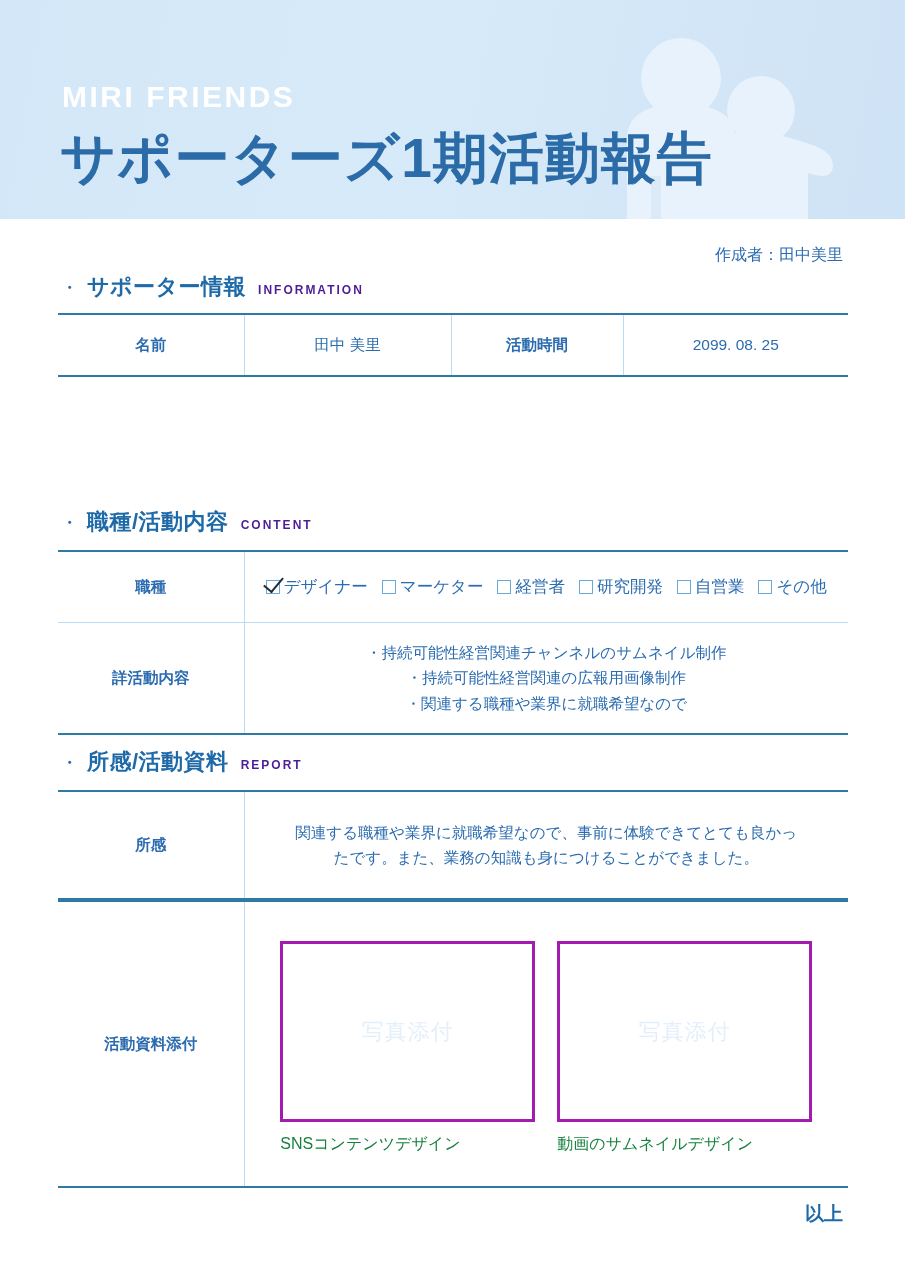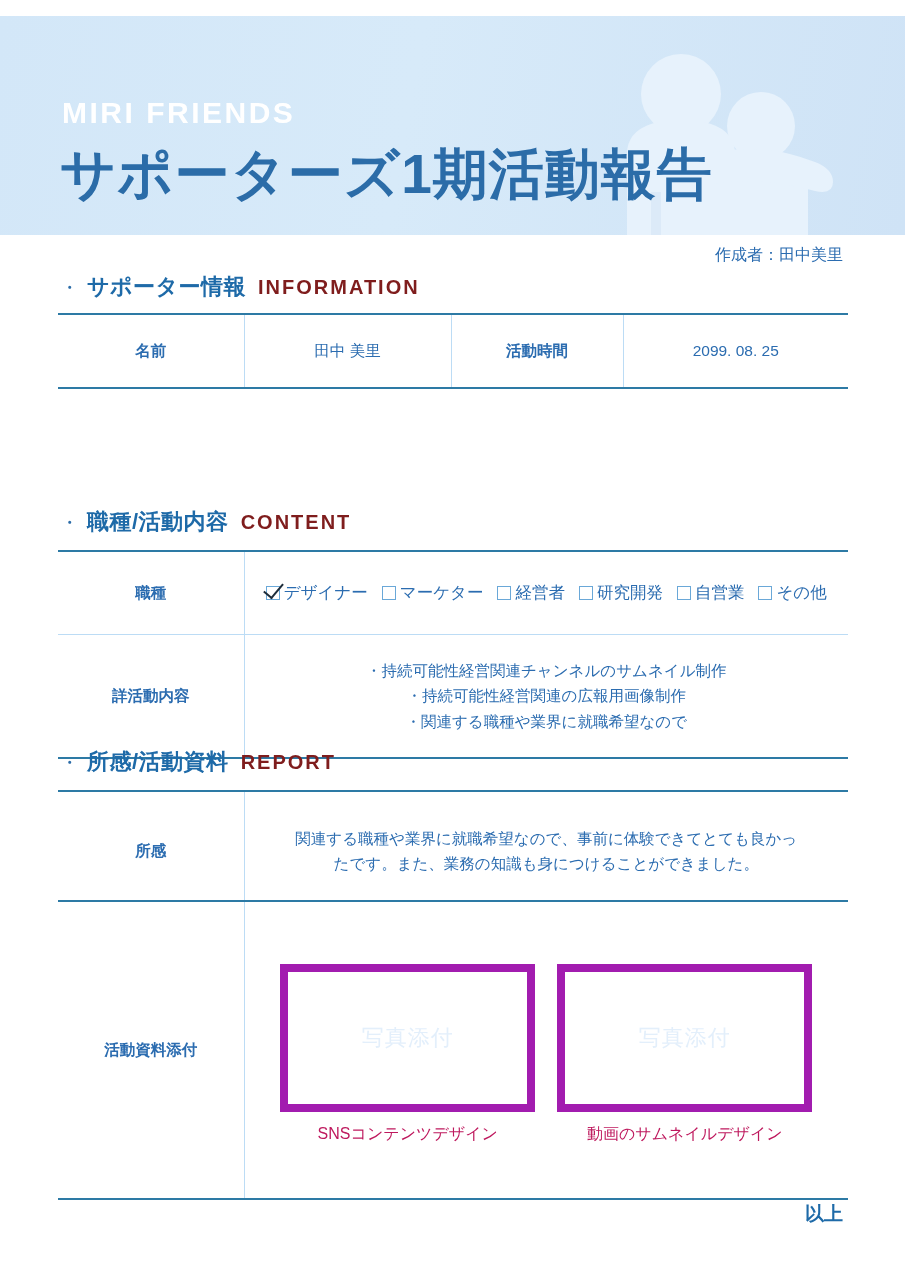--- a/index.html
+++ b/index.html
@@ -12,21 +12,21 @@
     height: 1280px;
     position: relative;
     font-family: "Liberation Sans", "DejaVu Sans", sans-serif;
     color: #2b6cb0;
     overflow: hidden;
   }
 
   
   .header-band {
     position: absolute;
-    left: 0; top: 16px;
+    left: 0; top: 0;
     width: 905px;
     height: 219px;
     background: linear-gradient(100deg, #d3e7f8 0%, #d7eaf9 45%, #cfe3f6 100%);
     overflow: hidden;
   }
   .header-deco {
     position: absolute;
     right: 30px;
     top: 0px;
     width: 300px;
@@ -86,42 +86,42 @@
     line-height: 1;
     margin-right: -4px;
   }
   .section-head .jp {
     font-size: 22px;
     font-weight: 700;
     color: #1e6aa8;
     letter-spacing: 0.5px;
   }
   .section-head .en {
-    font-size: 20px;
+    font-size: 12px;
     font-weight: 600;
     letter-spacing: 2px;
-    color: #7f1d1d;
+    color: #4c1d95;
   }
 
   
   table.doc-table {
     position: absolute;
     left: 58px;
     width: 790px;
     border-collapse: collapse;
     table-layout: fixed;
   }
   table.doc-table td {
     border-top: 1px solid #bcdcf5;
     border-bottom: 1px solid #bcdcf5;
     font-size: 15.5px;
     color: #2b6cb0;
     text-align: center;
     vertical-align: middle;
-    padding: 12px 8px;
+    padding: 6px 8px;
     background: #ffffff;
   }
   table.doc-table tr:first-child td { border-top: 2px solid #2d7aa5; }
   table.doc-table tr:last-child  td { border-bottom: 2px solid #2d7aa5; }
 
   td.th-cell {
     background: #cfe6fa;
     font-weight: 700;
     color: #1e6aa8;
     border-right: 1px solid #bcdcf5;
@@ -165,38 +165,38 @@
 
   
   .photo-area {
     display: flex;
     justify-content: center;
     gap: 22px;
     padding: 14px 0 6px 0;
   }
   .photo-block { width: 255px; }
   .photo-frame {
-    height: 148px;
-    border: 8px solid #a21caf;
+    height: 181px;
+    border: 3px solid #a21caf;
     background: #ffffff;
     box-sizing: border-box;
     display: flex;
     align-items: center;
     justify-content: center;
   }
   .photo-ph {
     font-size: 22px;
     color: #e3effb;
     letter-spacing: 1px;
   }
   .photo-cap {
     margin-top: 12px;
     font-size: 16px;
-    color: #be185d;
-    text-align: center;
+    color: #15803d;
+    text-align: left;
   }
 
   .footer-note {
     position: absolute;
     right: 62px;
     font-size: 19px;
     font-weight: 600;
     color: #1e6aa8;
   }
 </style>

